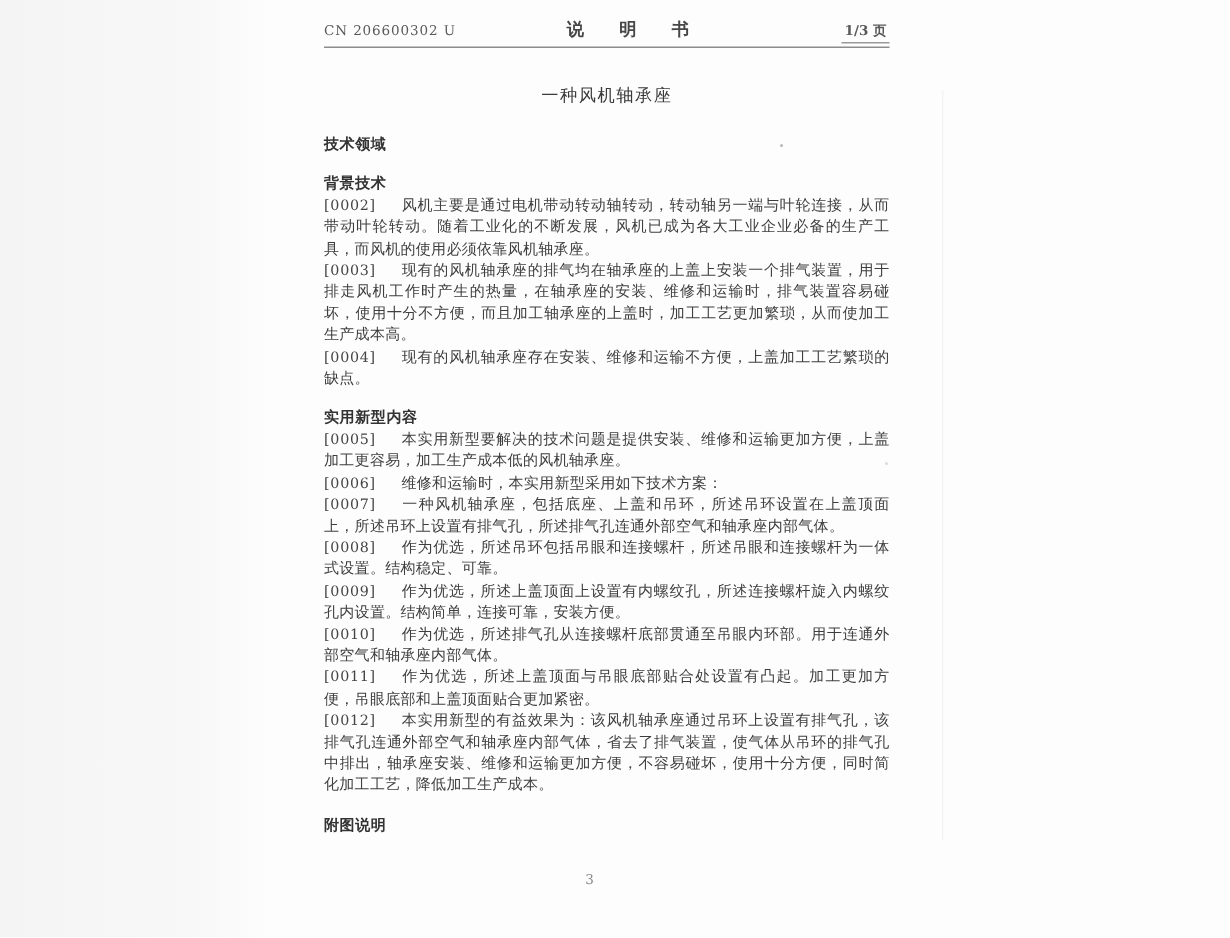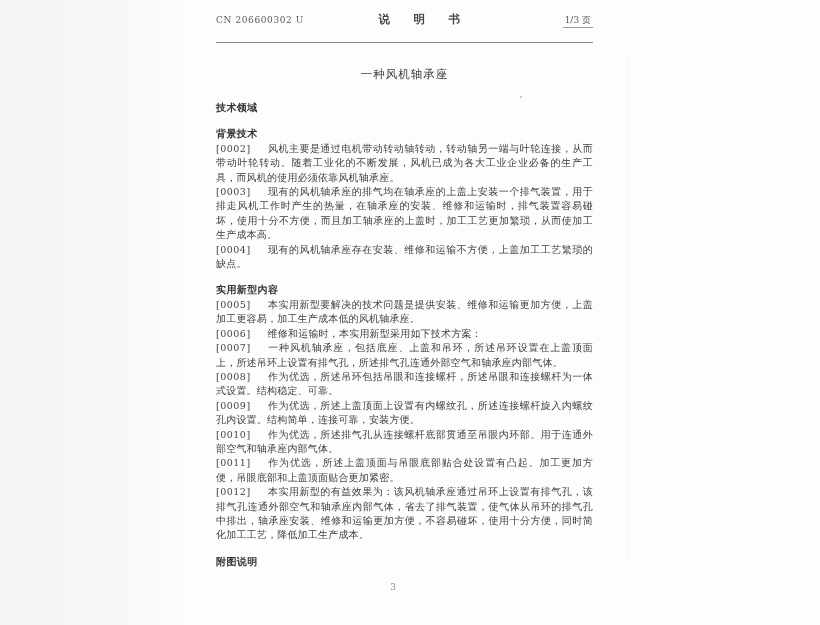--- a/index.html
+++ b/index.html
@@ -25,34 +25,34 @@
   .speckle {
     position:absolute; width:2px; height:2px; border-radius:50%;
     background:rgba(60,60,60,0.35); pointer-events:none;
   }
   .content {
     position:absolute; left:216px; top:14px; width:377px;
     color:#3c3c3c;
   }
   .header {
     display:flex; justify-content:space-between; align-items:baseline;
-    padding-bottom:14px; border-bottom:1px solid #8c8c8c;
+    padding-bottom:2px; border-bottom:1px solid #8c8c8c;
     line-height:11px;
   }
   .doc-number {
     font-size:9px; color:#5a5a5a; letter-spacing:0.6px; white-space:nowrap;
   }
   .doc-type {
     font-size:11.5px; font-weight:bold; color:#474747;
     letter-spacing:6px; text-indent:6px; white-space:nowrap;
     transform:translateX(-14px);
   }
   .page-indicator {
     font-size:9px; color:#5a5a5a; white-space:nowrap;
-    border-bottom:1px solid #9a9a9a; padding:0 2px 1px 2px;
+    border-bottom:1px solid #9a9a9a; padding:0 2px 1px 2px;font-weight:bold;
   }
   .title {
     margin-top:24px; text-align:center;
     font-size:11.5px; font-weight:normal; letter-spacing:1px; color:#3a3a3a;
     line-height:15px;
   }
   .doc-body { margin-top:19px; }
   .sec-heading {
     margin-top:12px; margin-bottom:0;
     font-size:10px; font-weight:bold; color:#333333;

